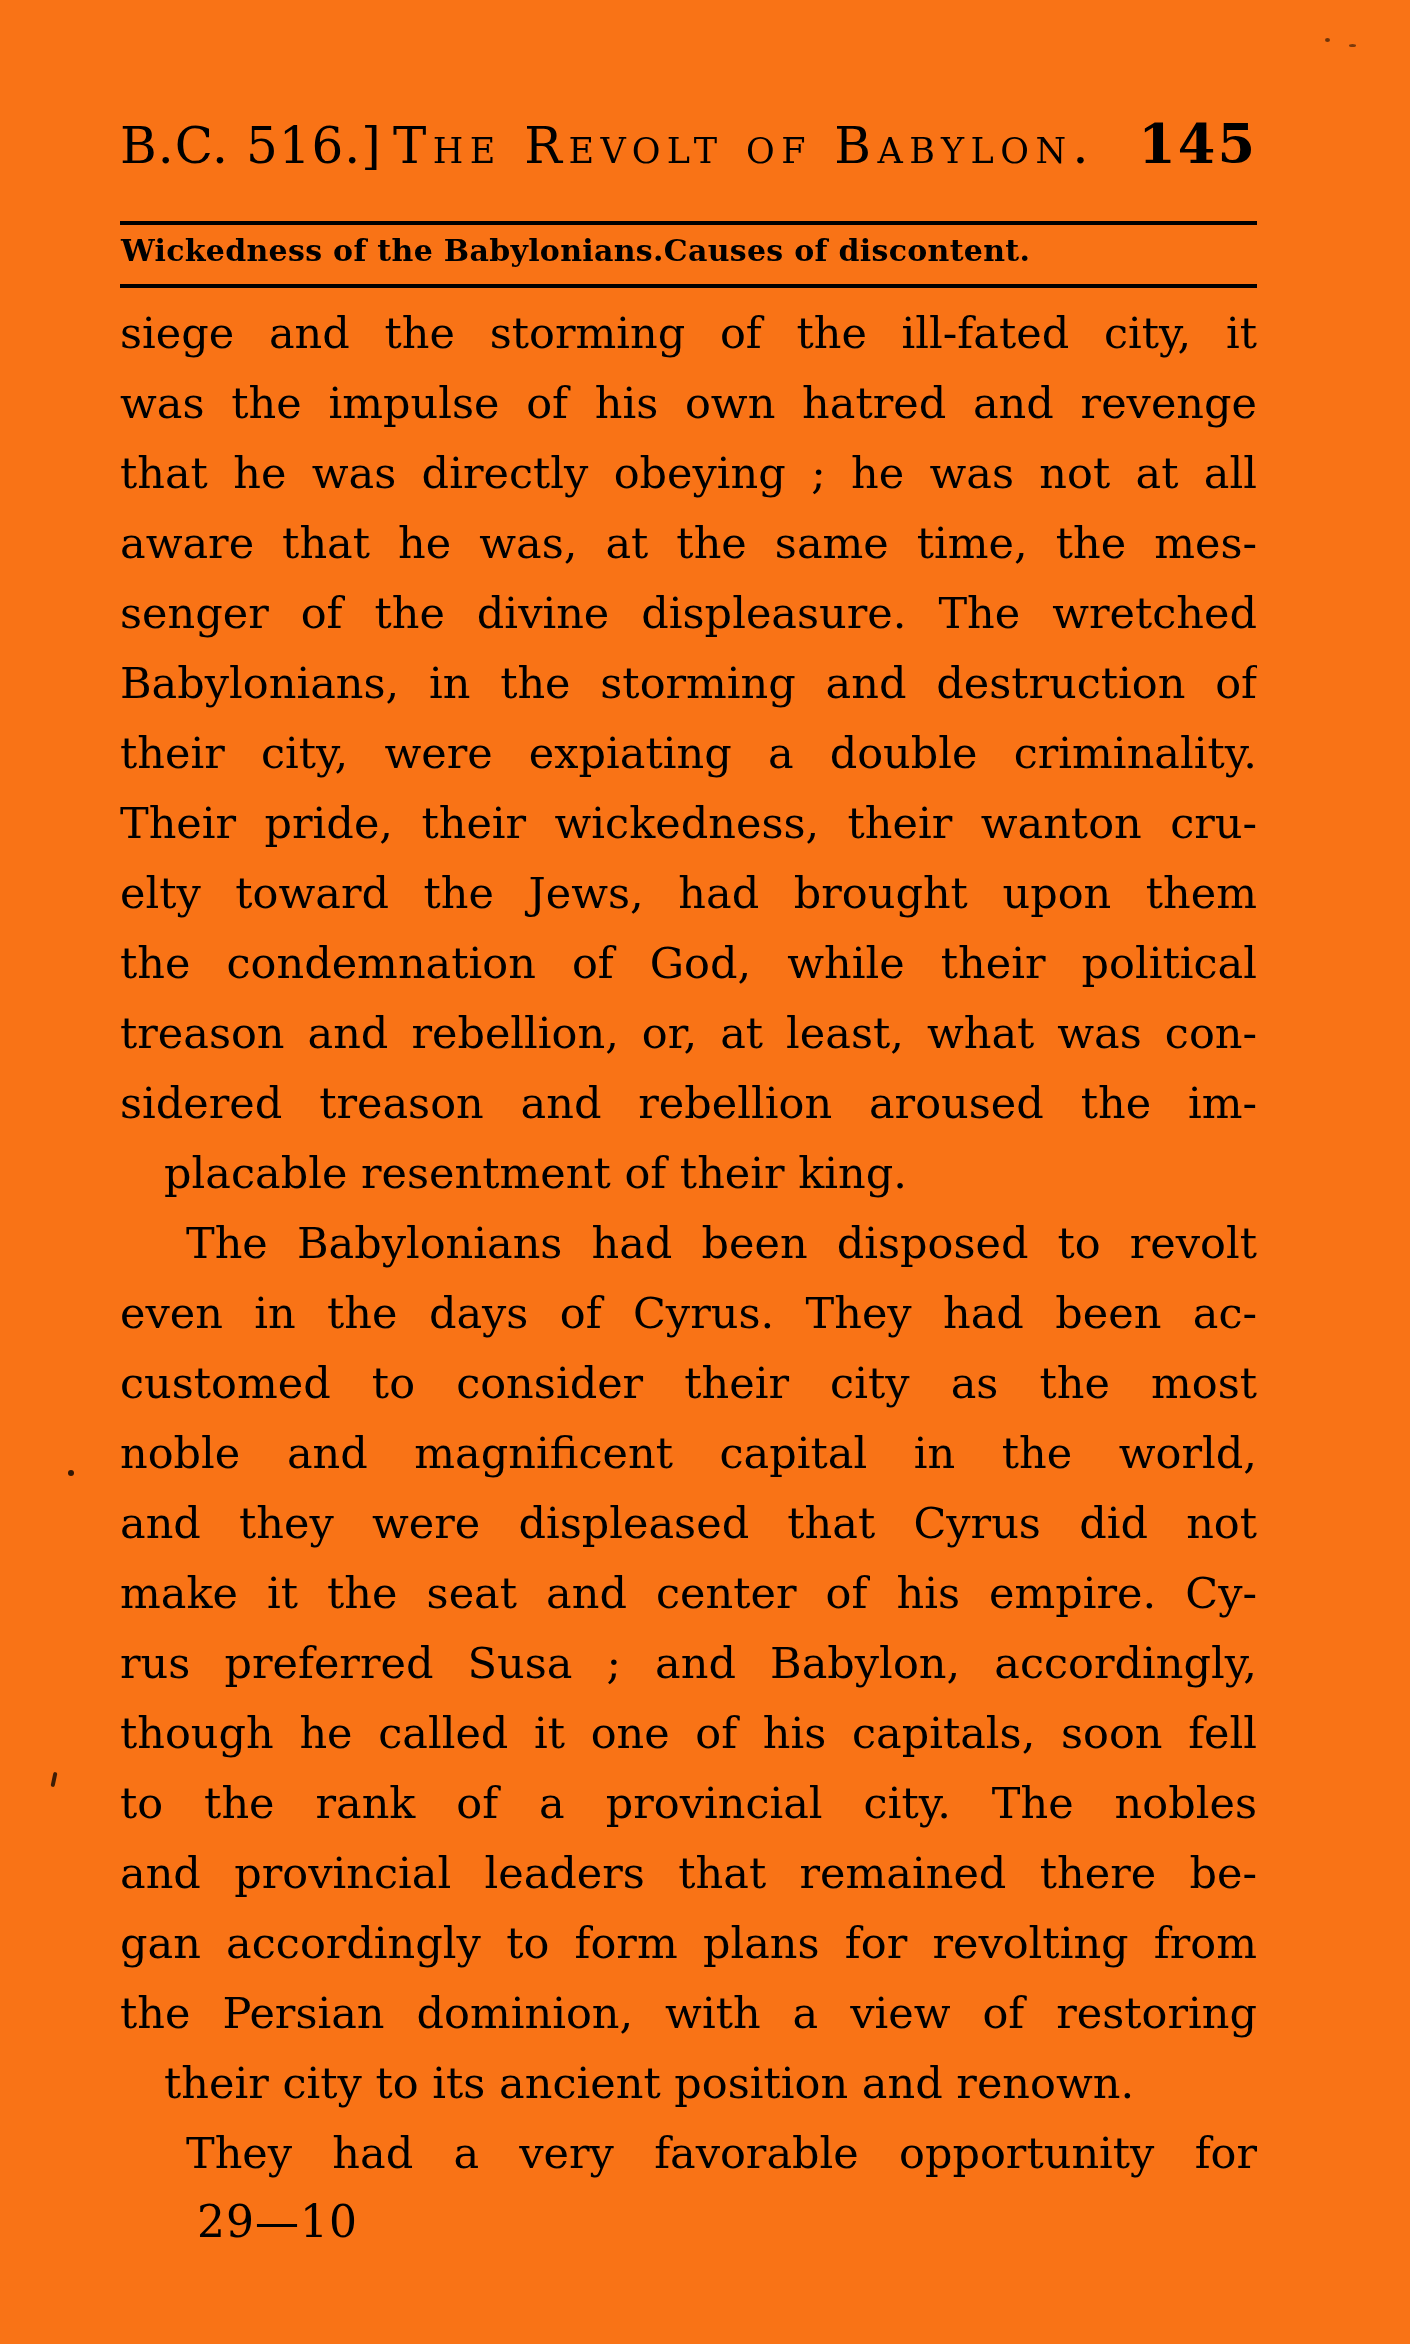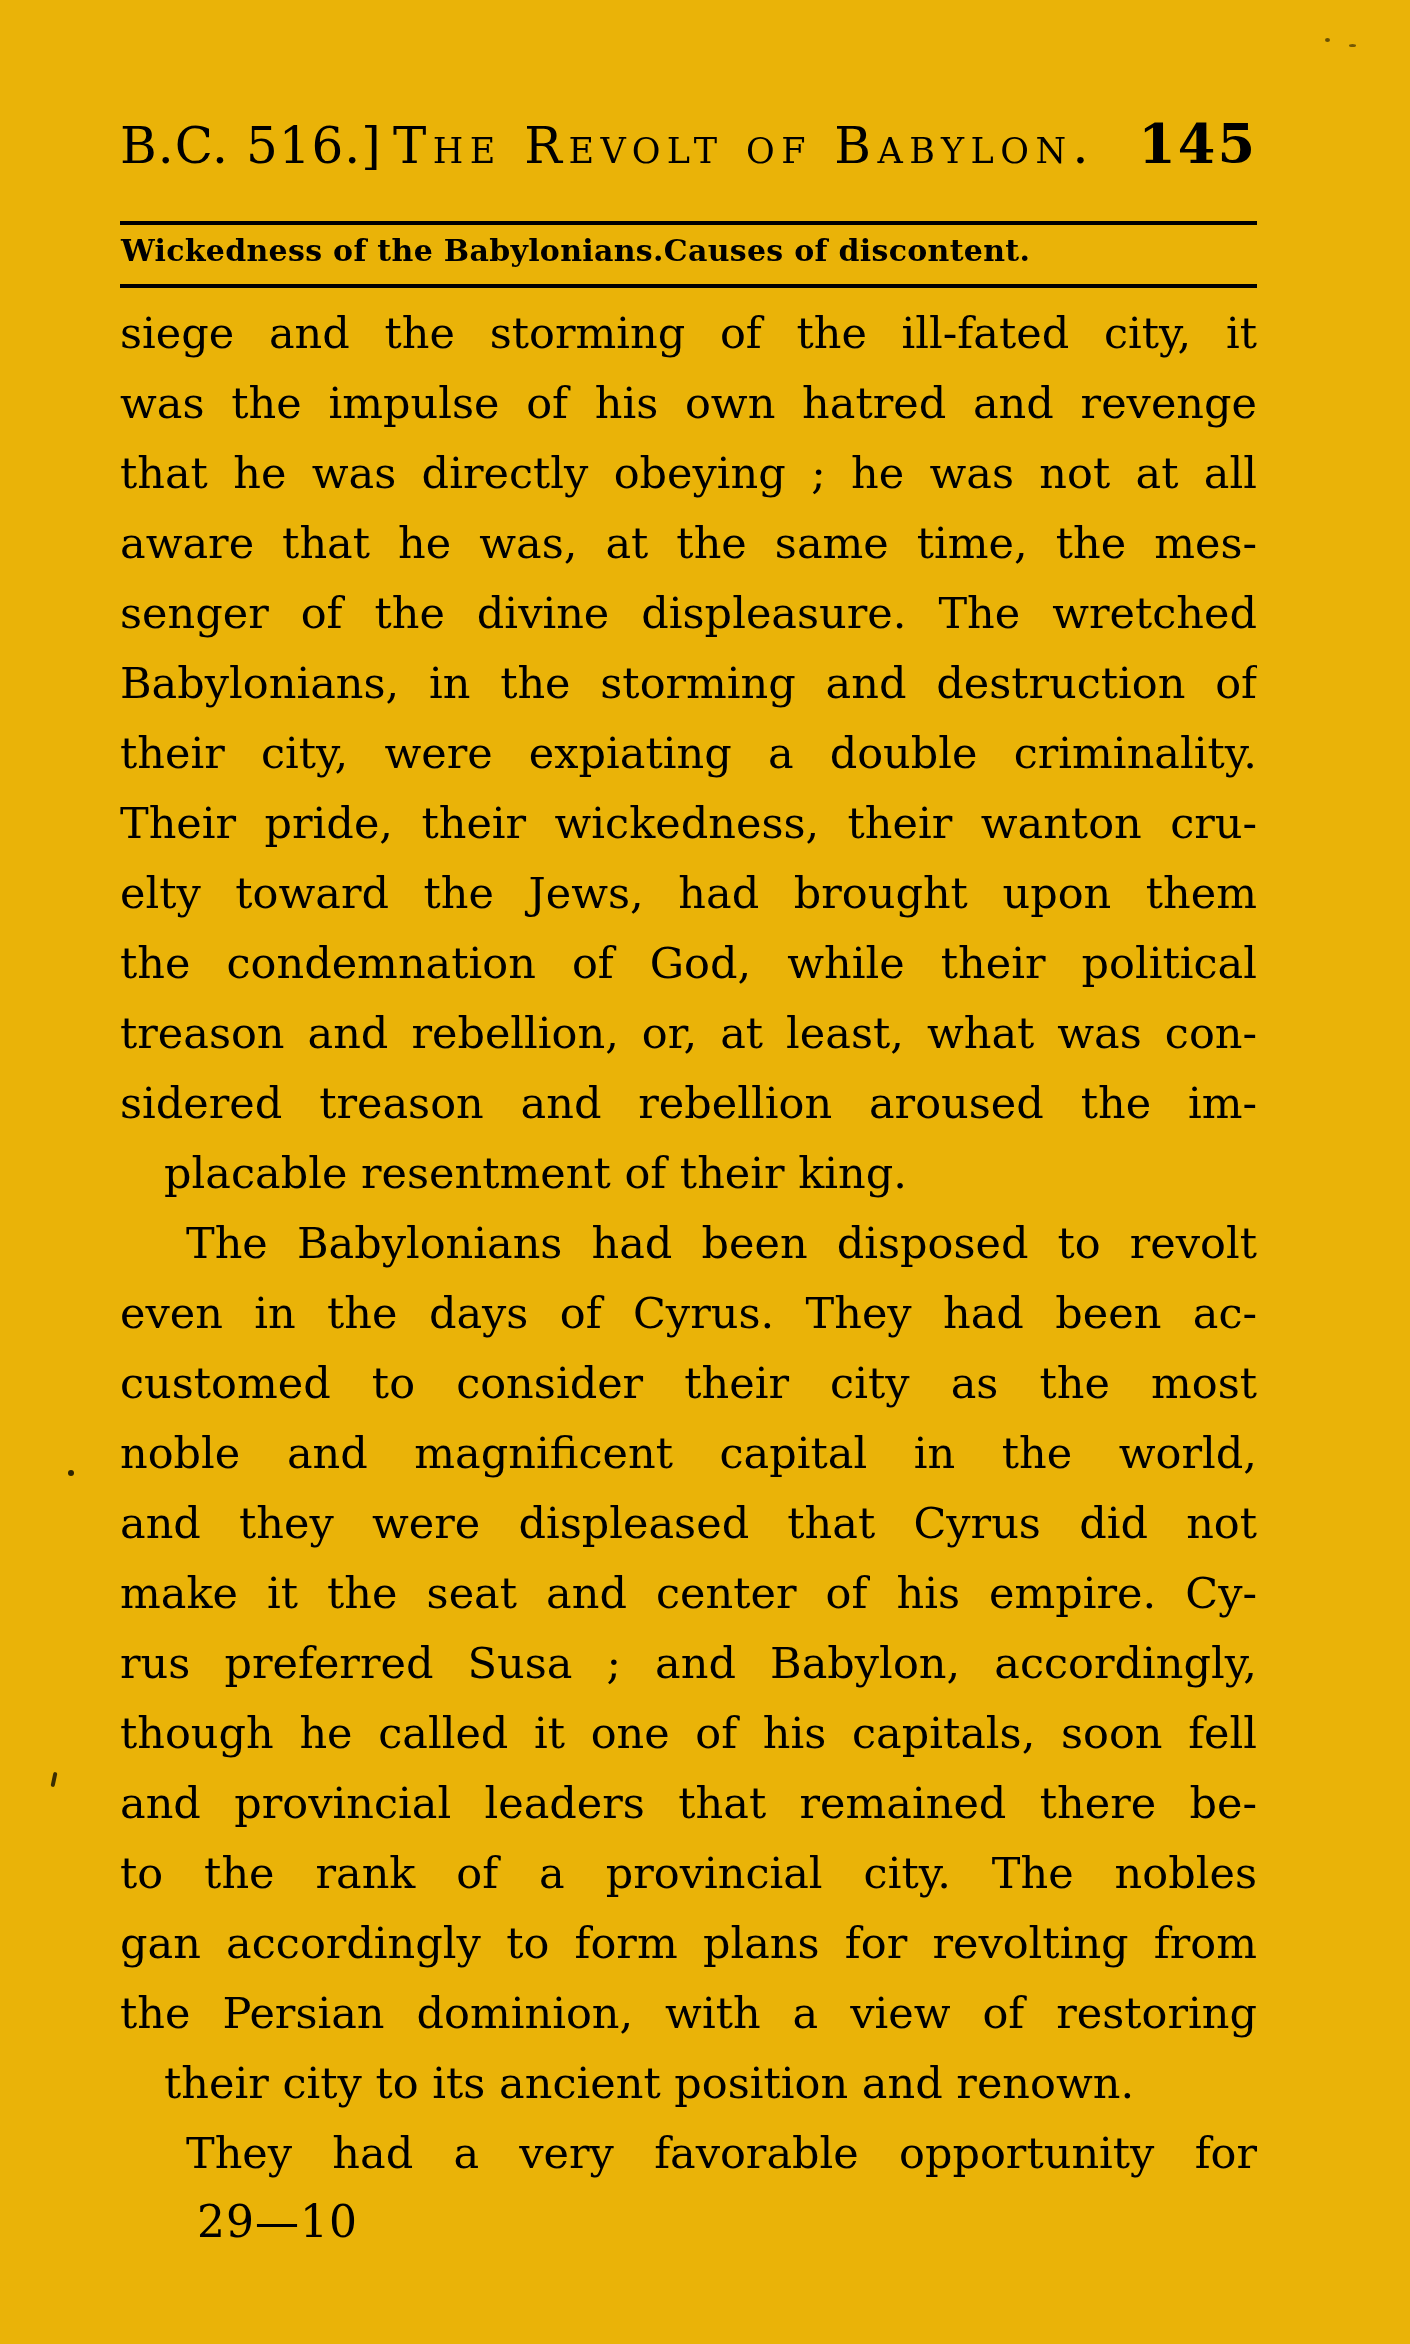--- a/index.html
+++ b/index.html
@@ -4,21 +4,21 @@
 <style>
   html, body {
     margin: 0;
     padding: 0;
     background: #ffffff;
   }
   .page {
     position: relative;
     width: 1410px;
     height: 2344px;
-    background: #eab308;
+    background: #f97316;
     color: #000000;
     font-family: "DejaVu Serif", serif;
     overflow: hidden;
   }
 
   
   .header-row {
     position: absolute;
     left: 120px;
     top: 112px;
@@ -147,22 +147,22 @@
     <div class="line">sidered treason and rebellion aroused the im-</div>
     <div class="line para-end">placable resentment of their king.</div>
     <div class="line indent">The Babylonians had been disposed to revolt</div>
     <div class="line">even in the days of Cyrus.  They had been ac-</div>
     <div class="line">customed to consider their city as the most</div>
     <div class="line">noble and magnificent capital in the world,</div>
     <div class="line">and they were displeased that Cyrus did not</div>
     <div class="line">make it the seat and center of his empire.  Cy-</div>
     <div class="line">rus preferred Susa ; and Babylon, accordingly,</div>
     <div class="line">though he called it one of his capitals, soon fell</div>
+    <div class="line">to the rank of a provincial city.  The nobles</div>
     <div class="line">and provincial leaders that remained there be-</div>
-    <div class="line">to the rank of a provincial city.  The nobles</div>
     <div class="line">gan accordingly to form plans for revolting from</div>
     <div class="line">the Persian dominion, with a view of restoring</div>
     <div class="line para-end">their city to its ancient position and renown.</div>
     <div class="line indent">They had a very favorable opportunity for</div>
   </div>
 
   <div class="footer-mark">29—10</div>
 
   <div class="speck speck-a"></div>
   <div class="speck speck-b"></div>

